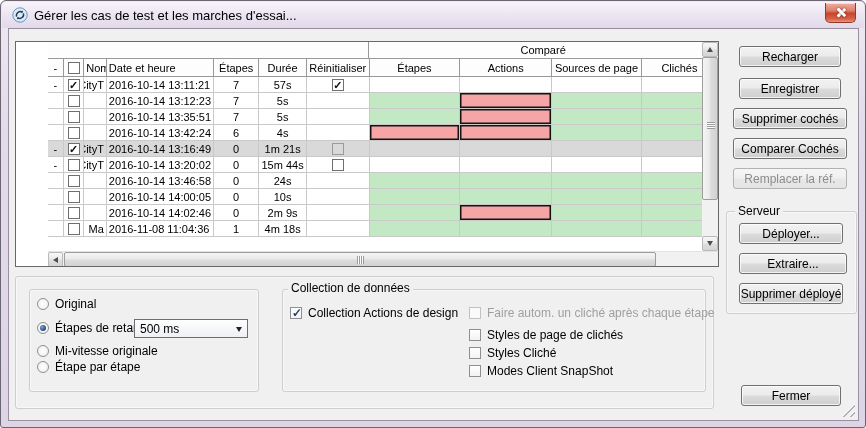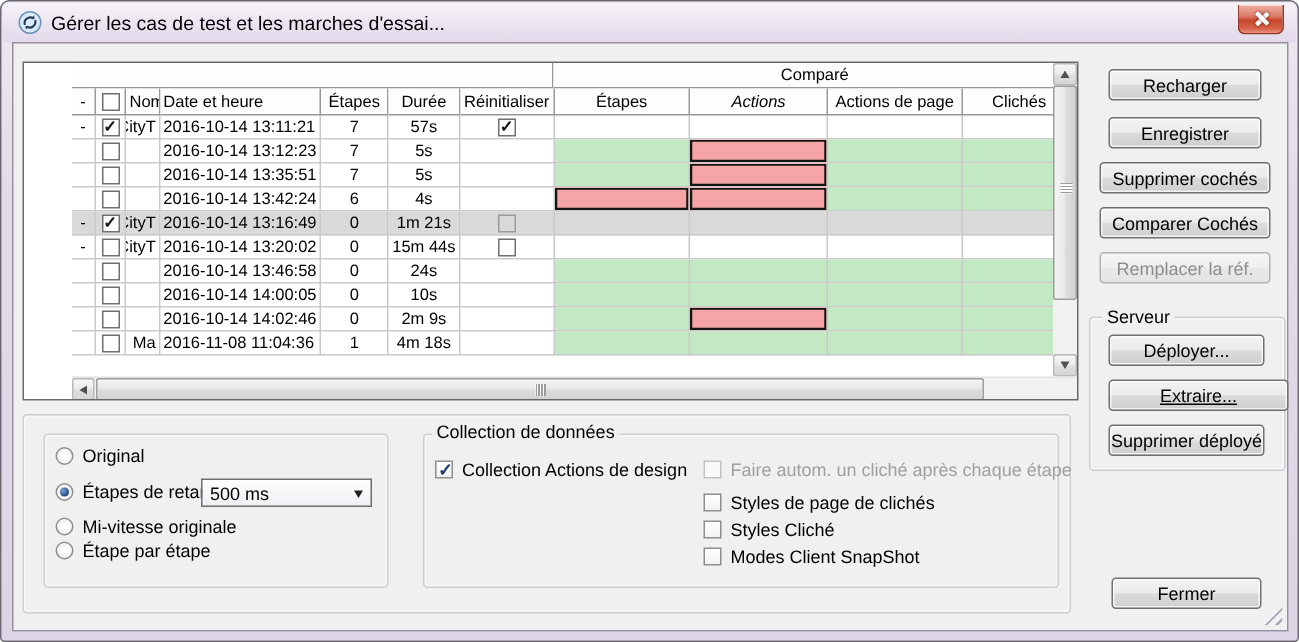--- a/index.html
+++ b/index.html
@@ -33,21 +33,21 @@
   .ghead { display:flex; height:18px; }
   .h-cell { border-right:1px solid #989898; border-bottom:1px solid #989898; background:#fdfdfd; display:flex; align-items:center; overflow:hidden; white-space:nowrap; padding:0 2px; }
   .al-center { justify-content:center; text-align:center; }
   .al-right  { justify-content:flex-end; }
   .g-row { display:flex; height:16px; background:#fff; }
   .g-cell { border-right:1px solid #c9c9c9; border-bottom:1px solid #c9c9c9; display:flex; align-items:center; overflow:hidden; white-space:nowrap; padding:0 2px; }
   .g-row.sel .g-cell { background:#d9d9d9; }
   .redb { box-shadow:inset 0 0 0 1.5px #141414; }
   .c-expand { width:16px; } .c-check { width:21px; } .c-nom { width:23px; } .c-date { width:110px; }
   .c-etapes { width:46px; } .c-duree { width:49px; } .c-reinit { width:64px; }
-  .c-cmp0 { width:93px; } .c-cmp1 { width:94px;font-style:italic; } .c-cmp2 { width:92px; } .c-cmp3 { width:78px; }
+  .c-cmp0 { width:93px; } .c-cmp1 { width:94px; } .c-cmp2 { width:92px; } .c-cmp3 { width:78px; }
   .cb { width:12px; height:12px; border:1px solid #6f6f6f; background:#fff; font-size:11px; line-height:10px; font-weight:bold; text-align:center; color:#111; }
   .cb.gray { border-color:#9a9a9a; background:#d9d9d9; }
 
   
   .vscroll { position:absolute; top:0; right:0; width:16px; height:209px; background:#f2f1f1; }
   .hscroll { position:absolute; left:0; bottom:0; width:702px; height:15px; background:#f2f1f1; border-top:1px solid #e4e3e3; }
   .sbtn { position:absolute; background:linear-gradient(#f7f7f7,#ececec 45%,#dedede 55%,#d5d5d5); border:1px solid #b9b9b9; border-radius:2px; display:flex; align-items:center; justify-content:center; }
   .v-up { left:0; top:0; width:16px; height:15px; }
   .v-down { left:0; bottom:0; width:16px; height:15px; }
   .h-left { left:0; top:0; width:15px; height:15px; }
@@ -119,21 +119,21 @@
             <div class="h-cell c-check al-center">
                 <span class="cb"></span>
               </div>
             <div class="h-cell c-nom">Nom</div>
             <div class="h-cell c-date">Date et heure</div>
             <div class="h-cell c-etapes al-center">Étapes</div>
             <div class="h-cell c-duree al-center">Durée</div>
             <div class="h-cell c-reinit al-center">Réinitialiser</div>
             <div class="h-cell c-cmp0 al-center">Étapes</div>
             <div class="h-cell c-cmp1 al-center">Actions</div>
-            <div class="h-cell c-cmp2 al-center">Actions de page</div>
+            <div class="h-cell c-cmp2 al-center">Sources de page</div>
             <div class="h-cell c-cmp3 al-center">Clichés</div>
           </div>
           <div id="grid-body">
               <div class="g-row">
                 <div class="g-cell c-expand al-center">-</div>
                 <div class="g-cell c-check al-center">
                   <div class="cb">✓</div>
                 </div>
                 <div class="g-cell c-nom al-right">CityT</div>
                 <div class="g-cell c-date">2016-10-14 13:11:21</div>
@@ -318,21 +318,21 @@
           <div class="win-btn" style="top: 49px; left: 730px; width: 102px;">Enregistrer</div>
           <div class="win-btn" style="top: 79px; left: 724px; width: 114px;">Supprimer cochés</div>
           <div class="win-btn" style="top: 109px; left: 724px; width: 114px;">Comparer Cochés</div>
           <div class="win-btn disabled" style="top: 139px; left: 724px; width: 114px;">Remplacer la réf.</div>
         </div>
 
       <div class="groupbox" style="left:717px; top:182px; width:131px; height:103px;"></div>
       <span class="grouplabel" style="left:726px; top:176px;">Serveur</span>
       <div id="server-buttons">
           <div class="win-btn" style="left: 730px; top: 194px; width: 104px;">Déployer...</div>
-          <div class="win-btn" style="left: 730px; top: 224px; width: 120px; text-decoration: underline;">Extraire...</div>
+          <div class="win-btn" style="left: 730px; top: 224px; width: 108px;">Extraire...</div>
           <div class="win-btn" style="left: 730px; top: 254px; width: 104px;">Supprimer déployé</div>
         </div>
 
       <div class="win-btn" style="left:732px; top:356px; width:100px;">Fermer</div>
 
       <div class="groupbox" style="left:6px; top:247px; width:699px; height:133px;"></div>
 
       <div class="groupbox" style="left:20px; top:260px; width:230px; height:103px;"></div>
       <div id="speed-radios">
           <div class="radio" style="left: 28px; top: 269px;"></div>

